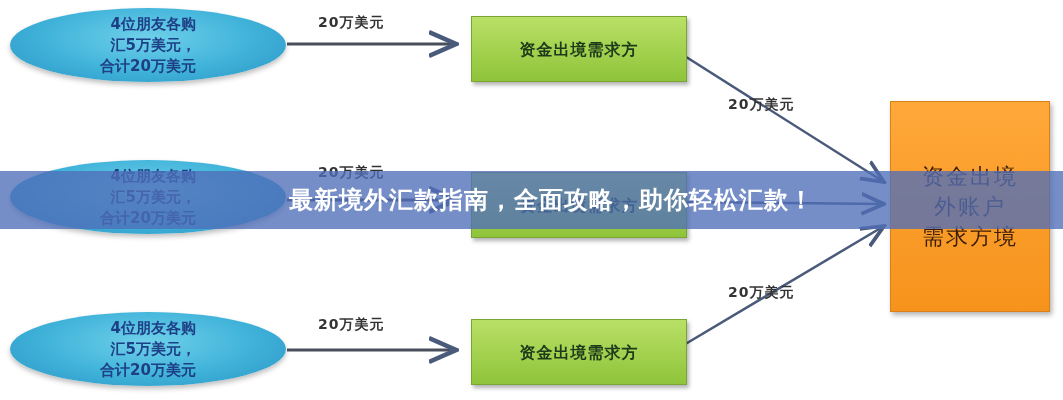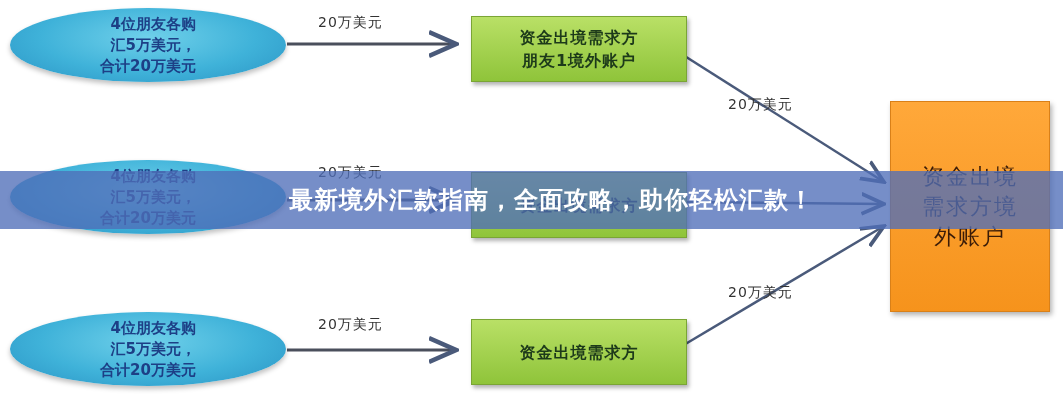--- a/index.html
+++ b/index.html
@@ -16,21 +16,21 @@
   .gbox { position:absolute; width:214px; height:64px;
     background:linear-gradient(#b9e066, #8fc43a); border:1px solid #7aa535;
     box-shadow:2px 3px 4px rgba(0,0,0,0.3);
     display:flex; flex-direction:column; align-items:center; justify-content:center;
     color:#1d3a1a; font-size:16px; line-height:23px; font-weight:bold; letter-spacing:1px;margin-left:13px; }
   .obox { position:absolute; left:890px; top:101px; width:158px; height:209px;
     background:linear-gradient(#ffa83a, #f6931c); border:1px solid #d98018;
     box-shadow:2px 3px 5px rgba(0,0,0,0.3);
     display:flex; flex-direction:column; align-items:center; justify-content:center;
     color:#3a1c08; font-size:22px; line-height:30px; letter-spacing:2px; font-family:"DejaVu Serif", serif; }
-  .amt { position:absolute; font-size:14px; font-weight:normal; color:#333; letter-spacing:1px; }
+  .amt { position:absolute; font-size:14px; font-weight:bold; color:#333; letter-spacing:1px; }
   .banner { position:absolute; left:0; top:171px; width:1063px; height:58px;
     background:rgba(80,110,185,0.78);
     display:flex; align-items:center; justify-content:center; }
   .banner span { color:#ffffff; font-weight:bold; font-size:24px; letter-spacing:1px; padding-left:40px; }
 </style>
 </head>
 <body>
 
 <div class="canvas">
 
@@ -51,21 +51,20 @@
   <div class="ellipse" style="left:10px; top:8px;">
     <div class="txt">
       <span>4位朋友各购</span>
       <span>汇5万美元，</span>
       <span>合计20万美元</span>
     </div>
   </div>
   <div class="amt" style="left:318px; top:14px;">20万美元</div>
   <div class="gbox" style="left:458px; top:16px;">
     <span>资金出境需求方</span>
-    <span>朋友1境外账户</span>
   </div>
   <div class="amt" style="left:728px; top:96px;">20万美元</div>
 
   <div class="ellipse" style="left:10px; top:160px;">
     <div class="txt">
       <span>4位朋友各购</span>
       <span>汇5万美元，</span>
       <span>合计20万美元</span>
     </div>
   </div>
@@ -82,20 +81,20 @@
     </div>
   </div>
   <div class="amt" style="left:318px; top:316px;">20万美元</div>
   <div class="gbox" style="left:458px; top:319px;">
     <span>资金出境需求方</span>
   </div>
   <div class="amt" style="left:728px; top:284px;">20万美元</div>
 
   <div class="obox">
     <span>资金出境</span>
+    <span>外账户</span>
     <span>需求方境</span>
-    <span>外账户</span>
   </div>
 </div>
 
 <div class="banner">
   <span>最新境外汇款指南，全面攻略，助你轻松汇款！</span>
 </div>
 
 </body></html>

